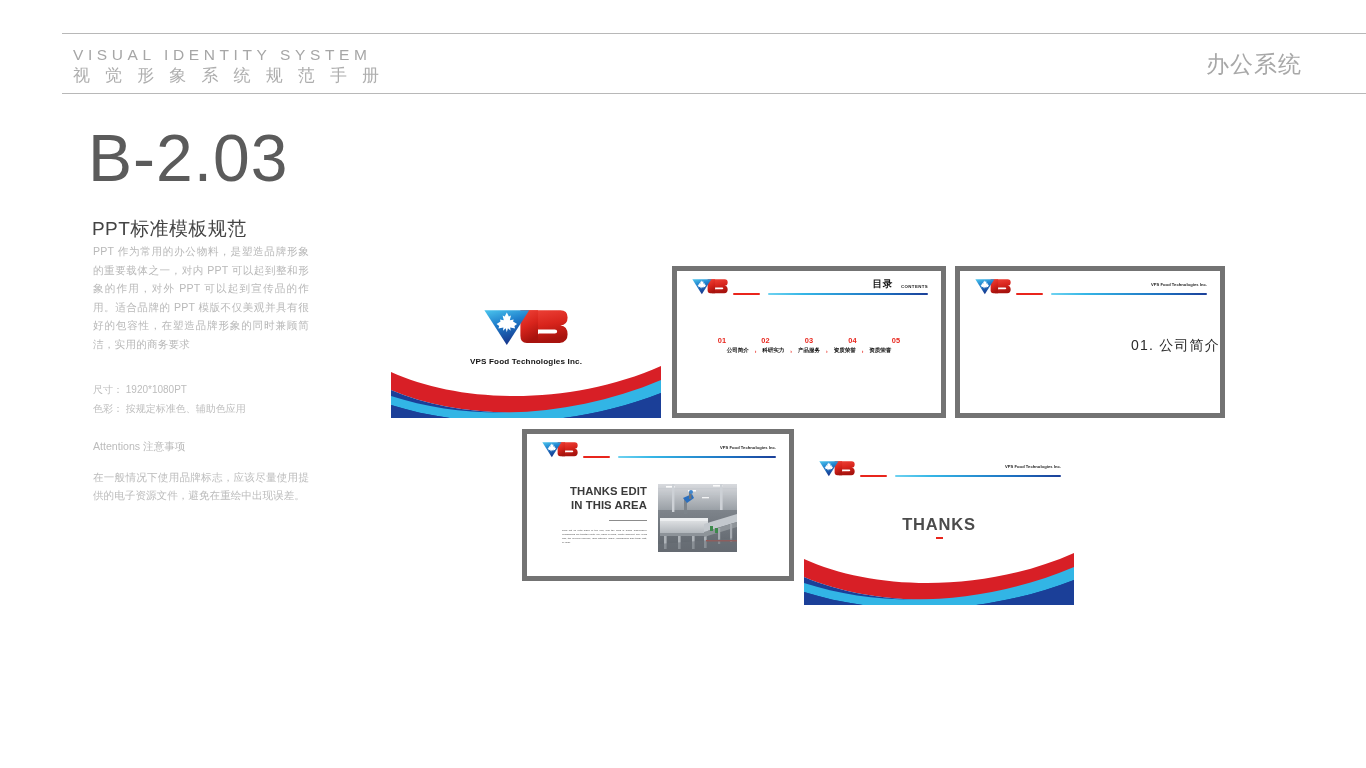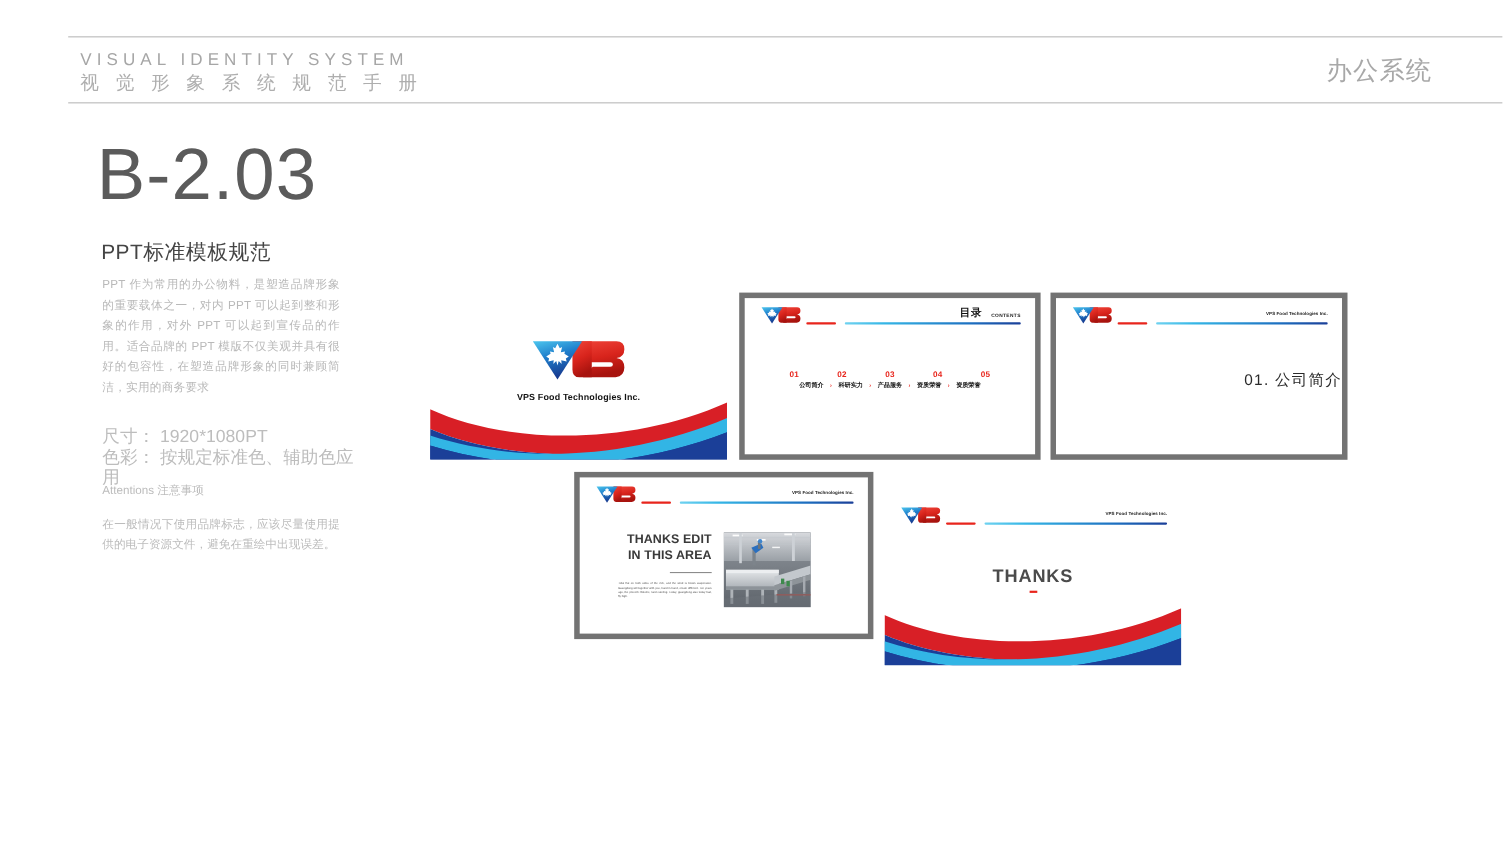--- a/index.html
+++ b/index.html
@@ -38,27 +38,27 @@
   .code-no {
     position:absolute; left:88px; top:121px;
     font-size:66px; color:#5b5b5b; letter-spacing:1px;
     font-weight:400; line-height:74px; white-space:nowrap;
   }
   .sec-title {
     position:absolute; left:92px; top:216px;
     font-size:19px; color:#444; letter-spacing:0.4px; white-space:nowrap;
   }
   .body-copy {
-    position:absolute; left:93px; top:250px; width:216px;
+    position:absolute; left:93px; top:242px; width:216px;
     font-size:10.6px; color:#b9b9b9; line-height:18.6px;
     letter-spacing:0.2px; text-align:justify;
   }
   .spec-block {
     position:absolute; left:93px; top:381px; width:230px;
-    font-size:16px; color:#bdbdbd; line-height:18.6px;margin-top:8px;
+    font-size:10px; color:#bdbdbd; line-height:18.6px;
   }
   .attn-block {
     position:absolute; left:93px; top:437px; width:216px;
     font-size:10.6px; color:#bcbcbc; line-height:18.6px;
     text-align:justify;
   }
   .attn-head { margin-bottom:12px; }
 
   
   .slide {

